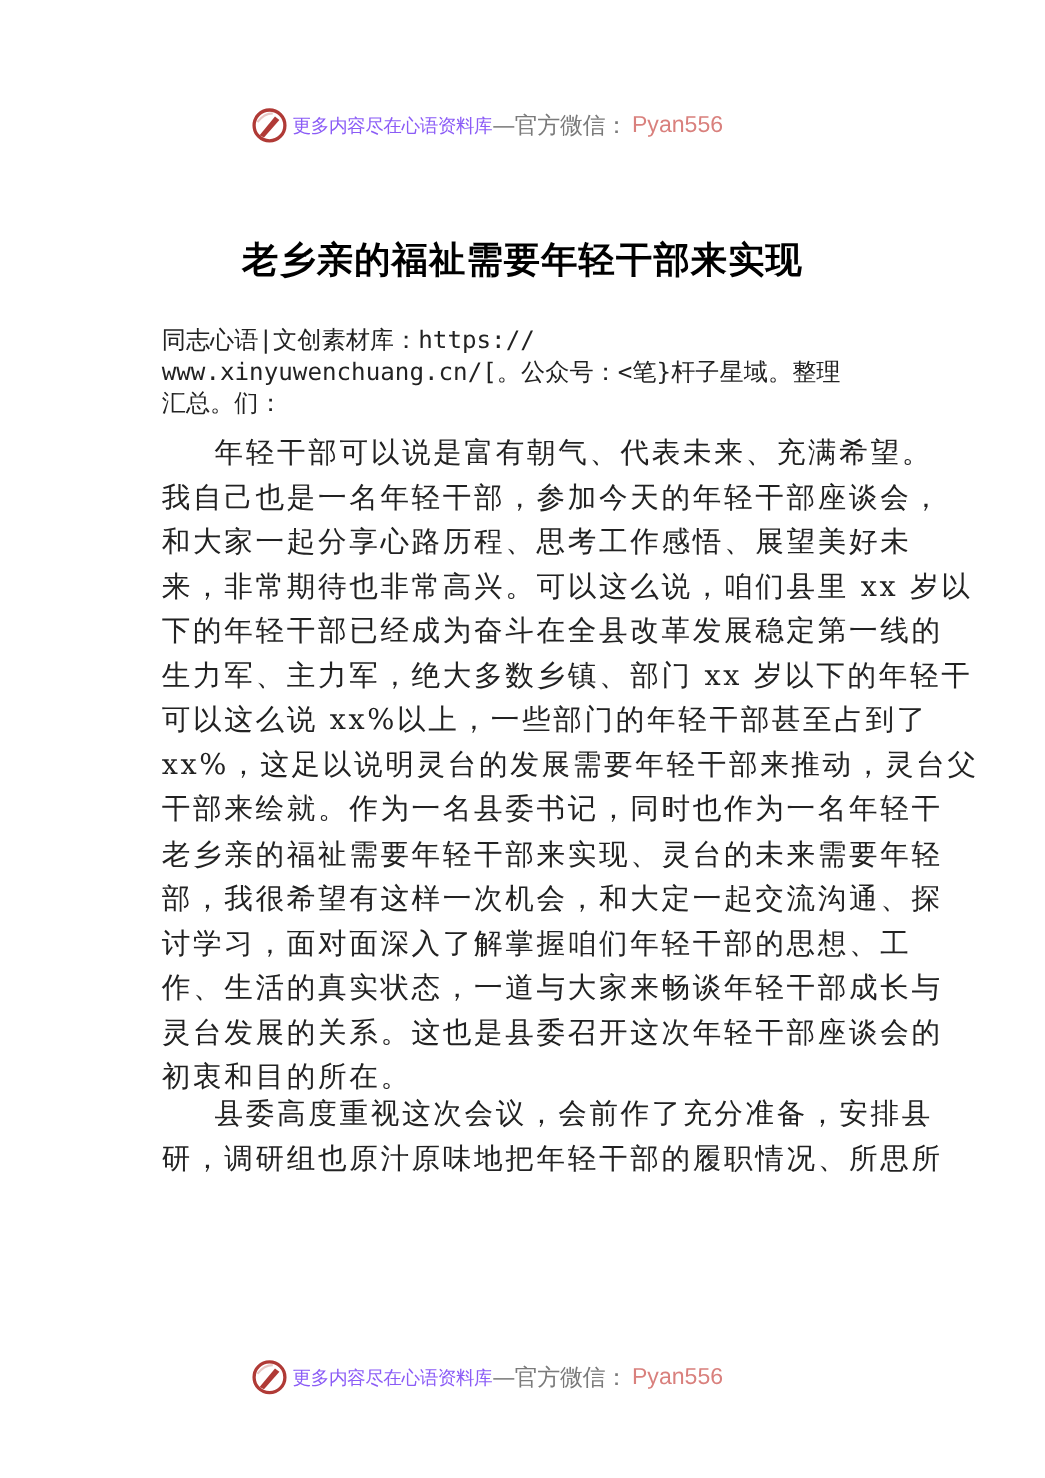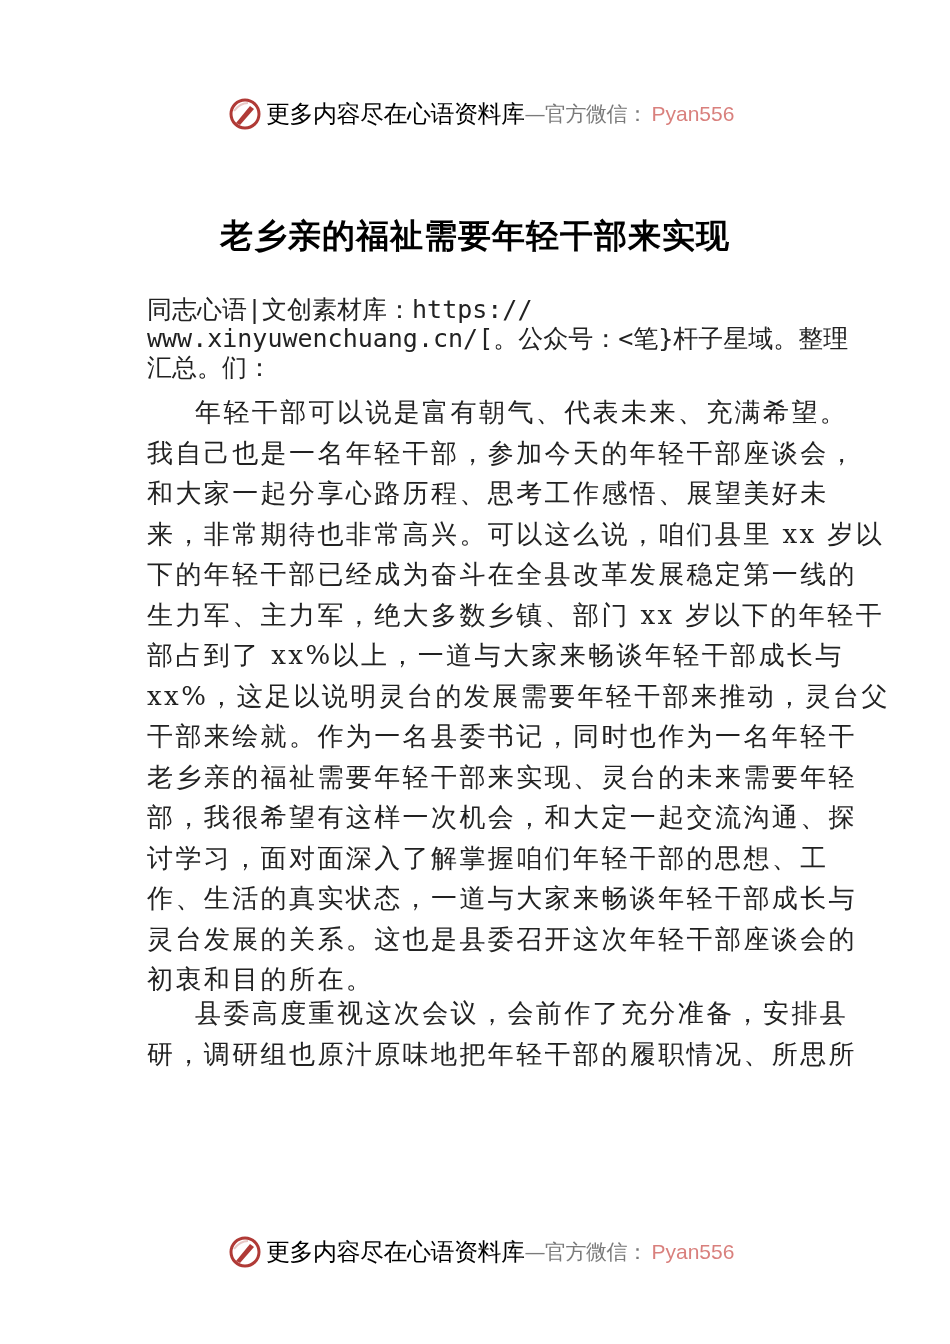--- a/index.html
+++ b/index.html
@@ -2,27 +2,27 @@
 <html><head>
 <meta charset="utf-8">
 <style>
   html, body { margin: 0; padding: 0; background: #ffffff; }
   body { width: 950px; height: 1344px; position: relative; overflow: hidden;
          font-family: "DejaVu Serif", "Liberation Serif", serif; color: #1a1a1a; }
   .watermark { position: absolute; left: 228px; height: 36px; display: flex; align-items: center; white-space: nowrap; }
   .watermark.top { top: 96px; }
   .watermark.bottom { top: 1234px; }
   .wm-logo { width: 34px; height: 34px; margin-right: 4px; }
-  .wm-main { color: #000000; font-size: 24px; font-family: "DejaVu Serif", serif; letter-spacing: -0.5px; }
+  .wm-main { color: #8b5cf6; font-size: 17px; font-family: "DejaVu Serif", serif; letter-spacing: -0.5px; }
   .wm-sep { color: #7a7a7a; font-size: 21px; font-family: "DejaVu Serif", serif; letter-spacing: -0.5px; }
   .wm-id { color: #d9807d; font-size: 21px; font-family: Liberation Sans, sans-serif; margin-left: 4px; }
   .title { position: absolute; top: 214px; left: 0; width: 950px; text-align: center;
            font-family: "DejaVu Sans", sans-serif; font-weight: bold; font-size: 33px; color: #000; letter-spacing: 1px; }
   .intro { position: absolute; top: 295px; left: 147px; width: 680px;
-           font-family: "DejaVu Sans Mono", "Liberation Mono", monospace; font-size: 25px; line-height: 29px; color: #222; }
+           font-family: "DejaVu Sans Mono", "Liberation Mono", monospace; font-size: 22px; line-height: 29px; color: #222; }
   .intro .line { display: block; white-space: nowrap; }
   .body-text { position: absolute; left: 147px; width: 680px; font-size: 26px; line-height: 40.5px;
                color: #222; letter-spacing: 2.4px; }
   .body-text .line { display: block; white-space: nowrap; height: 40.5px; }
   .indent { padding-left: 48px; }
 </style>
 </head>
 <body>
 
 <div class="watermark top">
@@ -44,21 +44,21 @@
   <span class="line">汇总。们：</span>
 </div>
 
 <div class="body-text" style="top:392px;">
   <span class="line indent">年轻干部可以说是富有朝气、代表未来、充满希望。</span>
   <span class="line">我自己也是一名年轻干部，参加今天的年轻干部座谈会，</span>
   <span class="line">和大家一起分享心路历程、思考工作感悟、展望美好未</span>
   <span class="line">来，非常期待也非常高兴。可以这么说，咱们县里 xx 岁以</span>
   <span class="line">下的年轻干部已经成为奋斗在全县改革发展稳定第一线的</span>
   <span class="line">生力军、主力军，绝大多数乡镇、部门 xx 岁以下的年轻干</span>
-  <span class="line">部占到了 xx%以上，一道与大家来畅谈年轻干部成长与</span>
+  <span class="line">可以这么说 xx%以上，一些部门的年轻干部甚至占到了</span>
   <span class="line">xx%，这足以说明灵台的发展需要年轻干部来推动，灵台父</span>
   <span class="line">干部来绘就。作为一名县委书记，同时也作为一名年轻干</span>
   <span class="line">老乡亲的福祉需要年轻干部来实现、灵台的未来需要年轻</span>
   <span class="line">部，我很希望有这样一次机会，和大定一起交流沟通、探</span>
   <span class="line">讨学习，面对面深入了解掌握咱们年轻干部的思想、工</span>
   <span class="line">作、生活的真实状态，一道与大家来畅谈年轻干部成长与</span>
   <span class="line">灵台发展的关系。这也是县委召开这次年轻干部座谈会的</span>
   <span class="line">初衷和目的所在。</span>
 </div>
 

